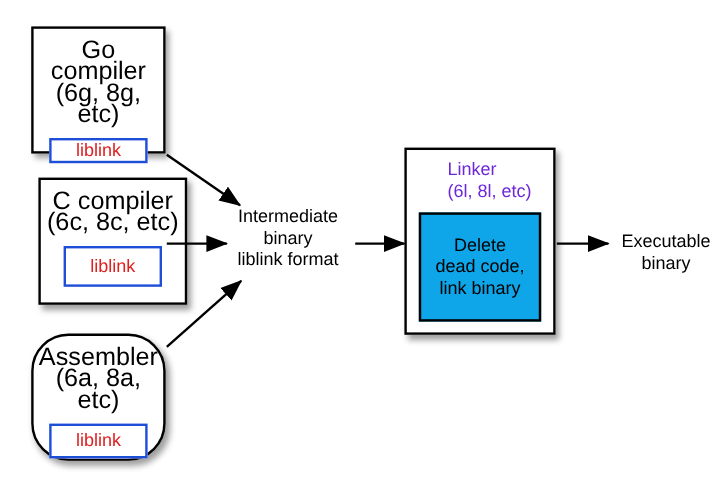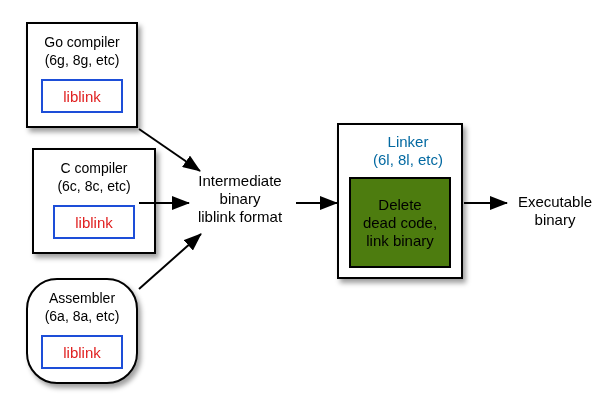--- a/index.html
+++ b/index.html
@@ -21,21 +21,21 @@
     position: absolute;
     box-sizing: border-box;
     background: #ffffff;
     border: 2px solid #000000;
     box-shadow: 3px 4px 5px rgba(0,0,0,0.38);
     display: flex;
     flex-direction: column;
     align-items: center;
   }
   .proc-title {
-    font-size: 14px;
+    font-size: 21px;
     color: #000000;
     line-height: 18px;
     text-align: center;
     white-space: pre-line;
     margin-top: 9px;
   }
   .liblink-box {
     box-sizing: border-box;
     border: 2px solid #1d4ed8;
     background: #ffffff;
@@ -58,33 +58,33 @@
     background: #ffffff;
     border: 2px solid #000000;
     box-shadow: 3px 4px 5px rgba(0,0,0,0.38);
     display: flex;
     flex-direction: column;
     align-items: center;
   }
   #linker-title {
     font-size: 15px;
     line-height: 18px;
-    text-align: center;
+    text-align: left;
     white-space: pre-line;
     margin-top: 8px;
-    color: #0369a1;
+    color: #6d28d9;
     margin-left: 16px;
   }
   #linker-inner {
     box-sizing: border-box;
     width: 102px;
     height: 91px;
     margin-top: 8px;
     border: 2px solid #000000;
-    background: #4d7c0f;
+    background: #0ea5e9;
     color: #000000;
     font-size: 15px;
     line-height: 18px;
     text-align: center;
     white-space: pre-line;
     display: flex;
     align-items: center;
     justify-content: center;
   }
 

